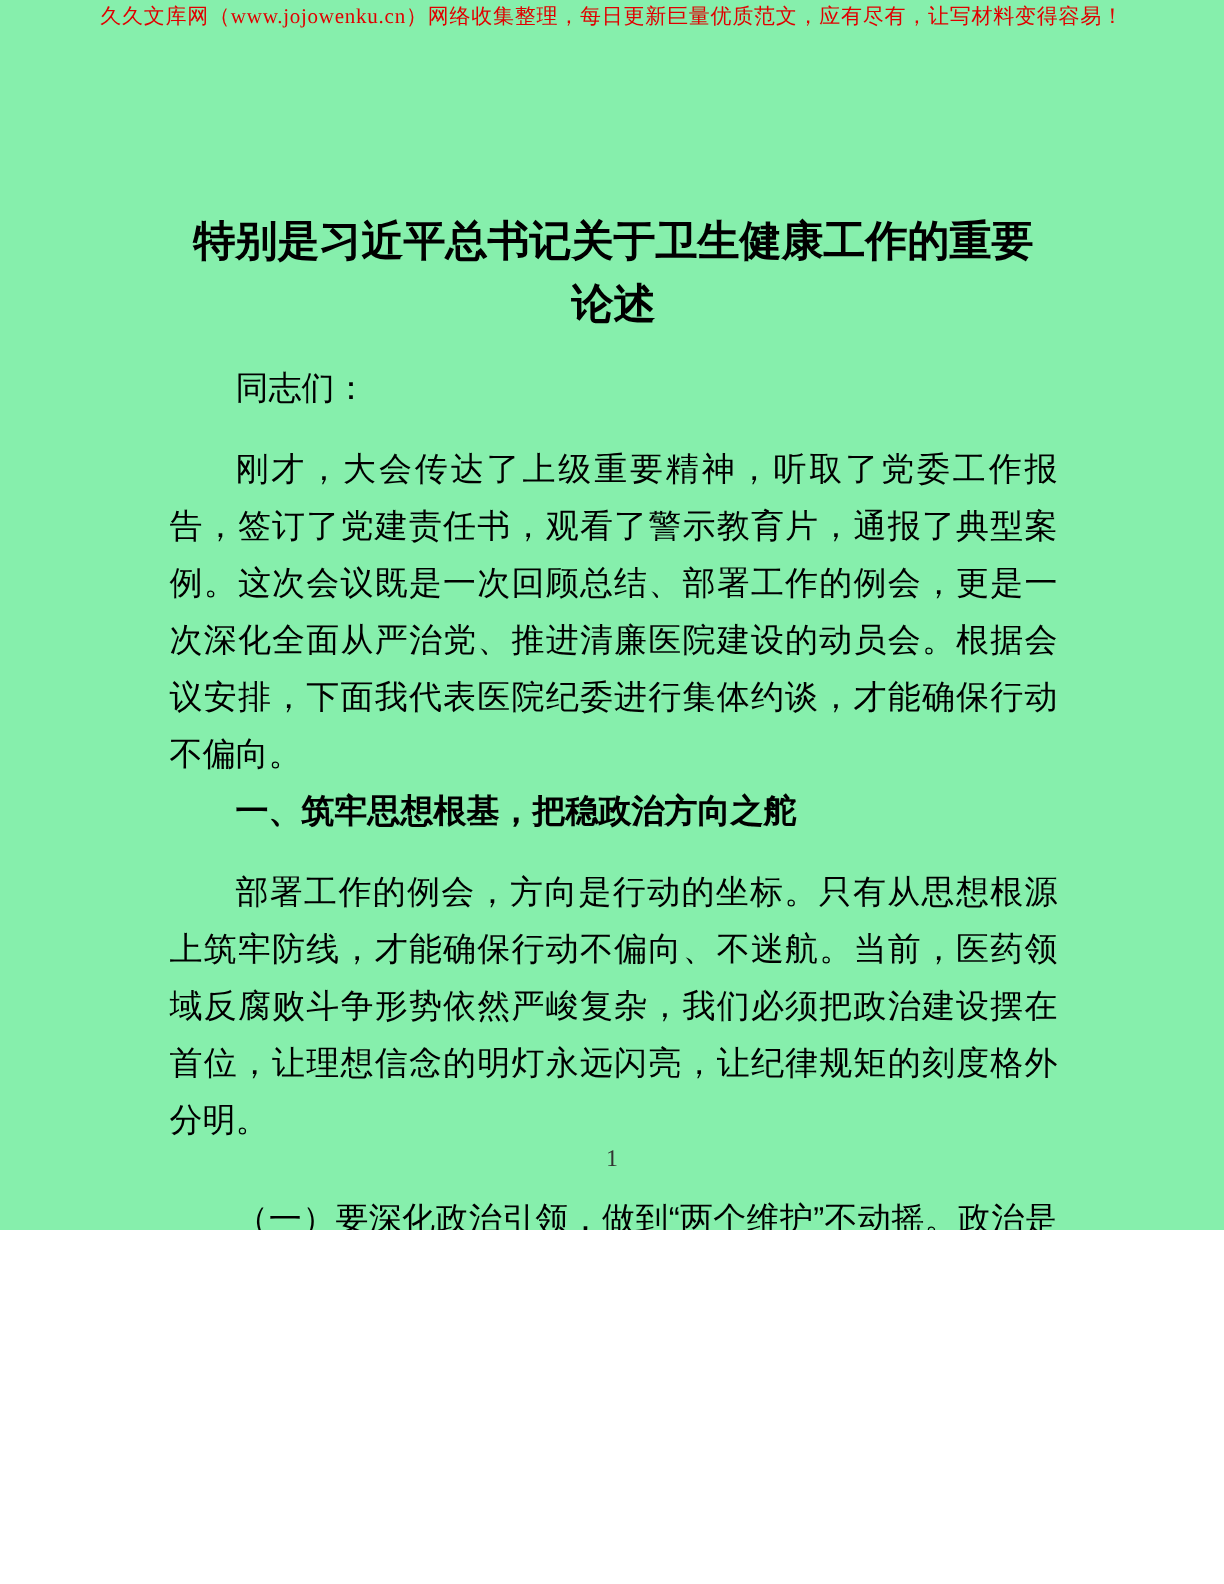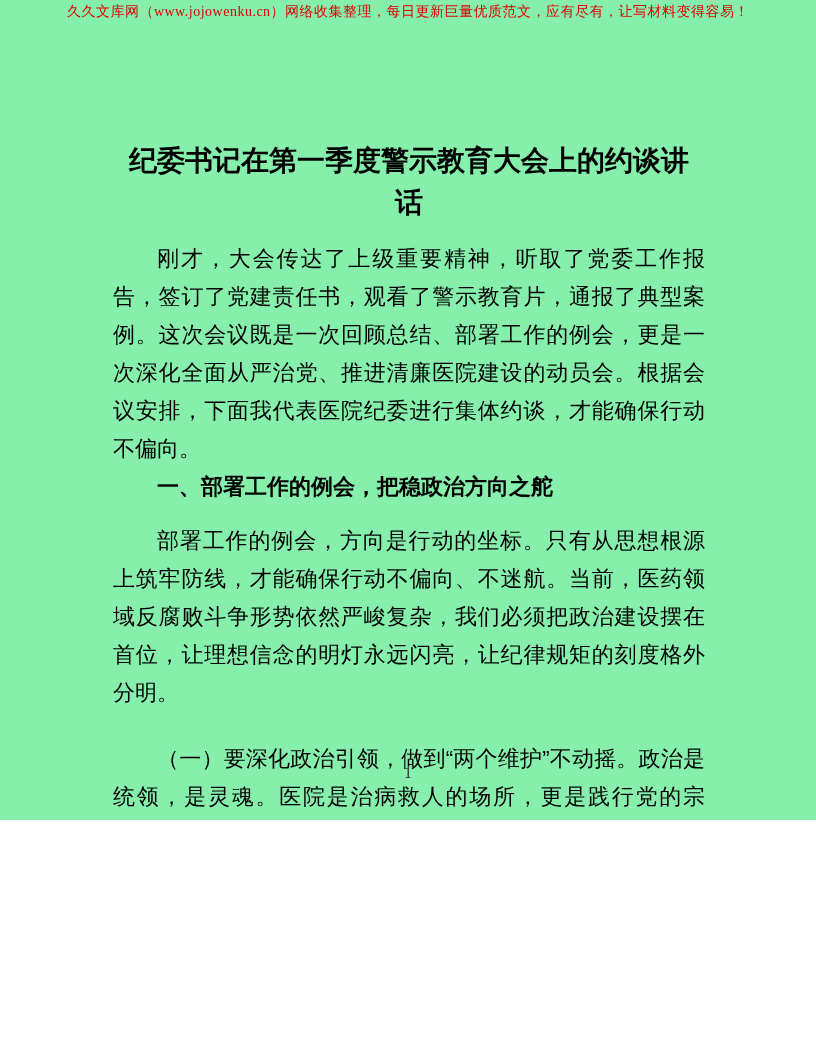--- a/index.html
+++ b/index.html
@@ -78,26 +78,27 @@
 </style>
 </head>
 <body>
 
 <div class="page">
 
   <div class="doc-header" style="color: rgb(224, 0, 0);">久久文库网（www.jojowenku.cn）网络收集整理，每日更新巨量优质范文，应有尽有，让写材料变得容易！</div>
 
   <div class="content">
 
-    <div class="doc-title">纪委书记在第一季度警示教育大会上的约谈讲话</div>
+    <div class="doc-title">特别是习近平总书记关于卫生健康工作的重要论述</div>
 
+    <p class="salutation">同志们：</p>
 
     <p class="body-para">刚才，大会传达了上级重要精神，听取了党委工作报告，签订了党建责任书，观看了警示教育片，通报了典型案例。这次会议既是一次回顾总结、部署工作的例会，更是一次深化全面从严治党、推进清廉医院建设的动员会。根据会议安排，下面我代表医院纪委进行集体约谈，才能确保行动不偏向。</p>
 
-    <p class="section-heading">一、部署工作的例会，把稳政治方向之舵</p>
+    <p class="section-heading">一、筑牢思想根基，把稳政治方向之舵</p>
 
     <p class="body-para">部署工作的例会，方向是行动的坐标。只有从思想根源上筑牢防线，才能确保行动不偏向、不迷航。当前，医药领域反腐败斗争形势依然严峻复杂，我们必须把政治建设摆在首位，让理想信念的明灯永远闪亮，让纪律规矩的刻度格外分明。</p>
 
     <p class="body-para gap-before">（一）要深化政治引领，做到“两个维护”不动摇。政治是统领，是灵魂。医院是治病救人的场所，更是践行党的宗旨、服务人民群众的重要窗口。全体党员干部必须深刻认识到，医疗卫生工作具有鲜明的政治属性，每一项诊疗活动、每一次服务行为都蕴含着政治要求。要持续深入学习习近平新时代中国特色社会主义思想，特别是习近平总书记关于卫生健康工作的重要论述，不断提高政治判断力、政治领悟力、政治执行力</p>
 
   </div>
 
   <div class="page-number">1</div>
 
 </div>

